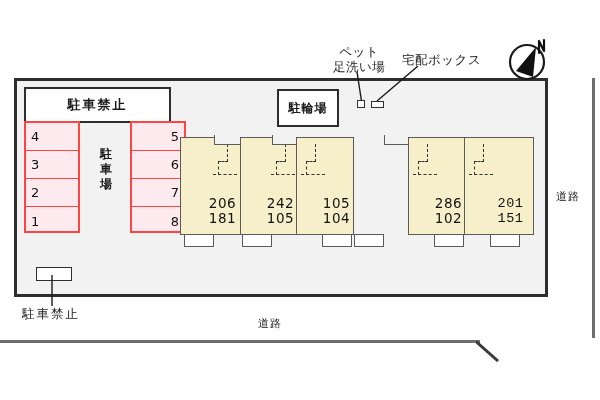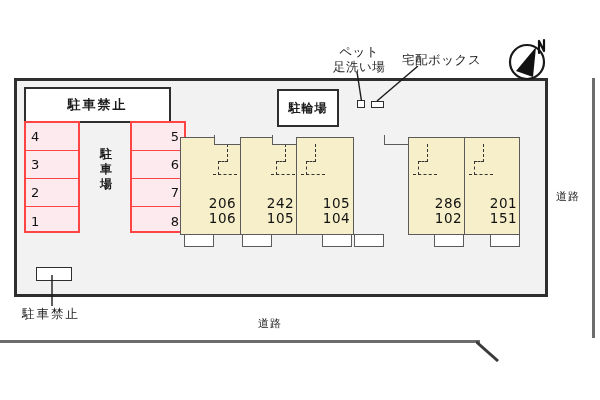--- a/index.html
+++ b/index.html
@@ -265,21 +265,21 @@
 
     <div class="unit" style="left:0px;width:62px;">
       <div class="stair" style="left:32px;top:6px;">
         <i class="v1"></i>
           <i class="h1"></i>
           <i class="v2"></i>
           <i class="h2"></i>
       </div>
       <div class="unit-label">
         <div>206</div>
-        <div>106</div>
+        <div>181</div>
       </div>
     </div>
     <div class="unit-notch" style="left:34px;width:30px;height:10px;"></div>
     <div class="balcony" style="left:4px;width:30px;"></div>
 
     <div class="unit" style="left:60px;width:58px;">
       <div class="stair" style="left:30px;top:6px;">
         <i class="v1"></i>
           <i class="h1"></i>
           <i class="v2"></i>
@@ -317,21 +317,21 @@
           <i class="v2"></i>
           <i class="h2"></i>
       </div>
       <div class="unit-label">
         <div>286</div>
         <div>102</div>
       </div>
     </div>
     <div class="balcony" style="left:254px;width:30px;"></div>
 
-    <div class="unit" style="left:284px;width:56px;">
+    <div class="unit" style="left:284px;width:70px;font-family:Liberation Mono, monospace;">
       <div class="stair" style="left:4px;top:6px;">
         <i class="v1"></i>
           <i class="h1"></i>
           <i class="v2"></i>
           <i class="h2"></i>
       </div>
       <div class="unit-label">
         <div>201</div>
         <div>151</div>
       </div>

